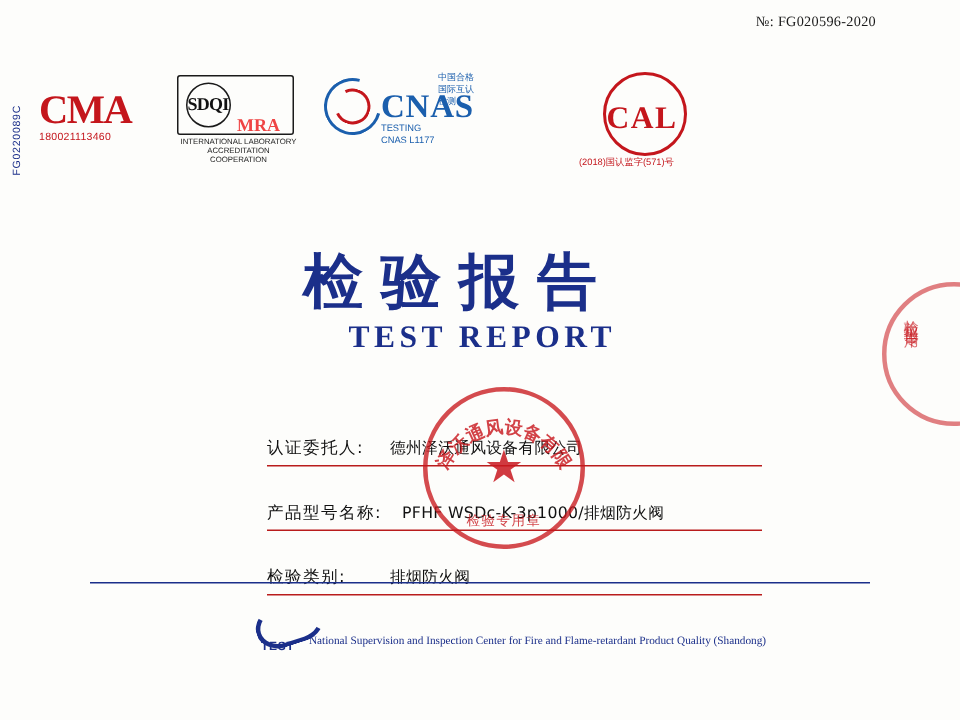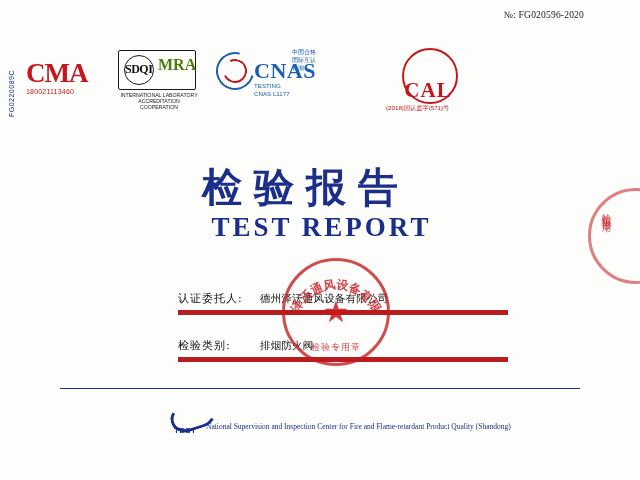--- a/index.html
+++ b/index.html
@@ -112,25 +112,25 @@
     position: absolute;
     left: 7px; top: 16px;
     font-size: 12px;
     font-weight: bold;
     font-family: "Liberation Serif", serif;
     color: #111;
     letter-spacing: -.5px;
   }
   .ilac .mra {
     position: absolute;
-    left: 40px; top: 10px;
-    font-size: 16px;
-    font-weight: bold;
-    font-family: "Liberation Serif", serif;
-    color: #4d7c0f;
+    left: 40px; top: 30px;
+    font-size: 12px;
+    font-weight: bold;
+    font-family: "Liberation Serif", serif;
+    color: #ef4444;
   }
   .ilac .sub {
     position: absolute;
     left: 2px; top: 47px;
     width: 78px;
     text-align: center;
     font-size: 5.2px;
     color: #222;
     letter-spacing: 0;
     line-height: 1.15;
@@ -206,21 +206,21 @@
   }
   .cal .ring {
     position: absolute;
     left: 10px; top: 0;
     width: 52px; height: 52px;
     border: 2.5px solid #c4161c;
     border-radius: 50%;
   }
   .cal .letters {
     position: absolute;
-    left: 10px; top: 16px;
+    left: 10px; top: 4px;
     width: 52px; height: 52px;
     font-size: 21px;
     font-weight: bold;
     color: #c4161c;
     font-family: "Liberation Serif", serif;
     display: flex;
     align-items: center;
     justify-content: center;
     letter-spacing: 1px;
   }
@@ -246,40 +246,40 @@
     letter-spacing: 12px;
     text-indent: 12px;
     font-family: "DejaVu Sans", sans-serif;
   }
   .title-en {
     position: absolute;
     top: 212px;
     left: 0;
     width: 640px;
     text-align: center;
-    font-size: 27px;
+    font-size: 21px;
     font-weight: bold;
     color: #1b2f8a;
     letter-spacing: 3px;
     text-indent: 3px;
     font-family: "Liberation Serif", serif;
   }
 
   
   .fields {
     position: absolute;
     left: 178px;
     top: 280px;
     width: 330px;
   }
   .field {
     position: relative;
     height: 30px;
     margin-bottom: 12px;
-    border-bottom: 5px solid #b91c1c;
+    border-bottom: 1px solid #b91c1c;
   }
   .field .lbl {
     position: absolute;
     left: 0;
     bottom: 4px;
     font-size: 11px;
     color: #111;
     letter-spacing: 1px;
     font-family: "DejaVu Sans", sans-serif;
     white-space: nowrap;
@@ -483,20 +483,24 @@
 
   <div class="seal-right">
     <div class="t">检验报告专用</div>
   </div>
 
   <div class="fields">
     <div class="field f1">
       <span class="lbl">认证委托人:</span>
       <span class="val">德州泽沃通风设备有限公司</span>
     </div>
+    <div class="field f2">
+      <span class="lbl">产品型号名称:</span>
+      <span class="val">PFHF WSDc-K-3p1000/排烟防火阀</span>
+    </div>
     <div class="field f3">
       <span class="lbl">检验类别:</span>
       <span class="val">排烟防火阀</span>
     </div>
   </div>
 
   <div class="seal">
     <div class="ring"></div>
     <svg class="seal-arc" viewBox="0 0 108 108">
       <defs>

